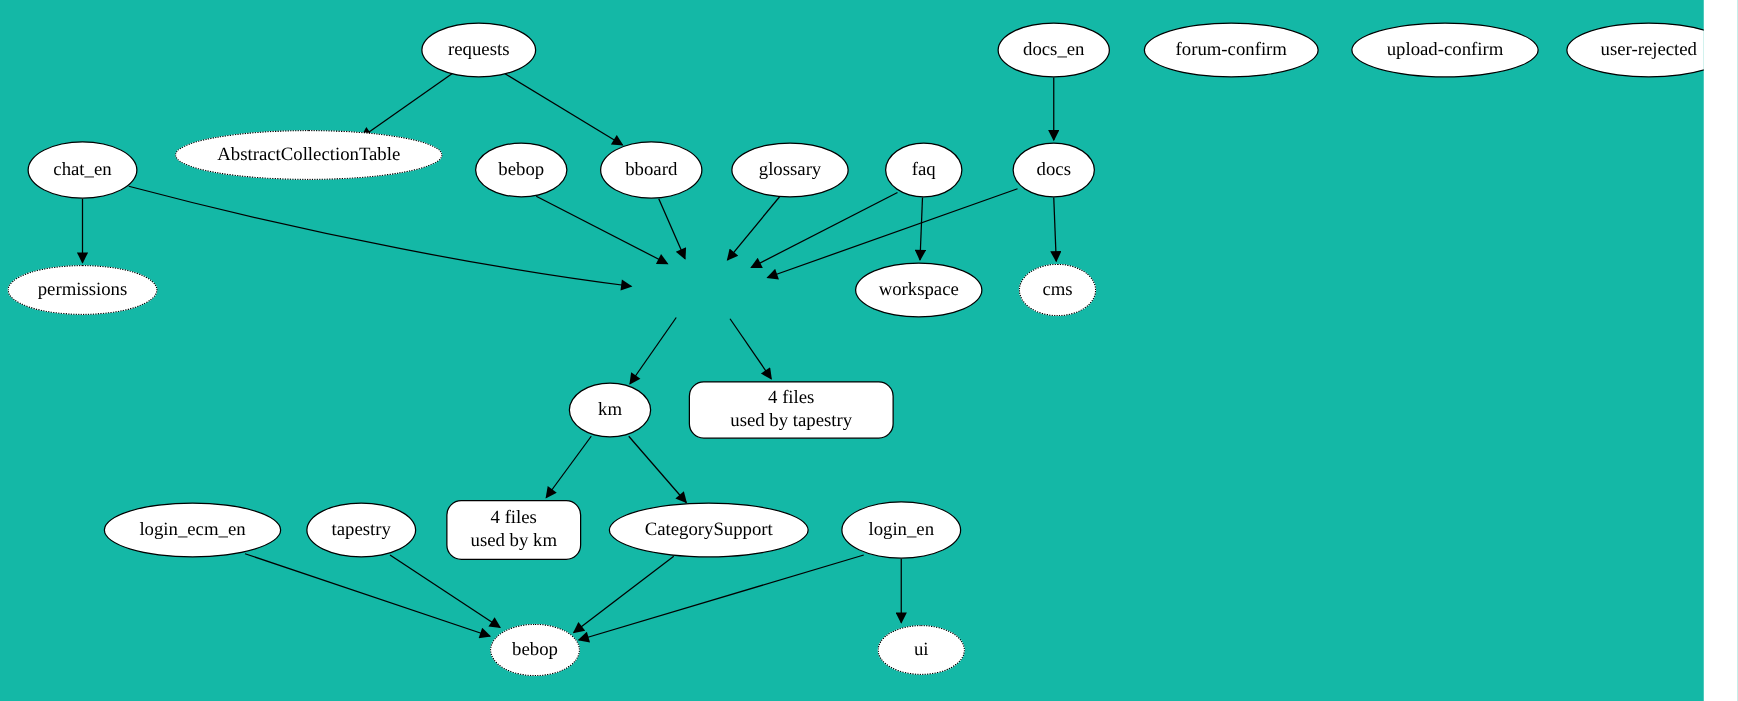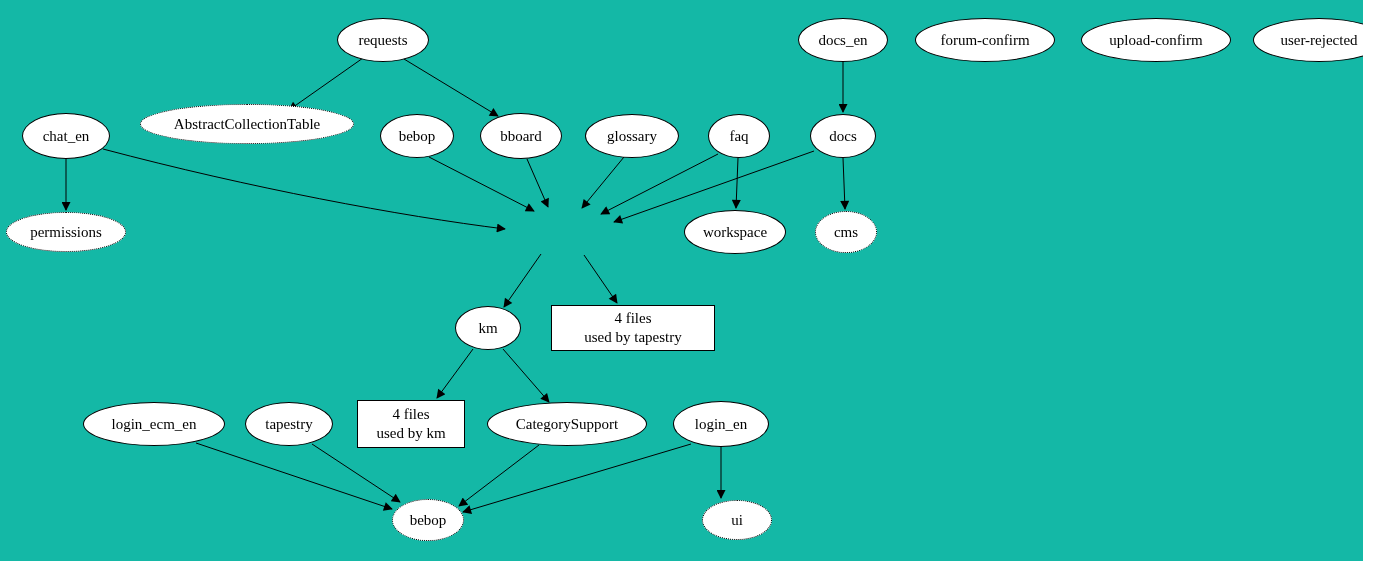--- a/index.html
+++ b/index.html
@@ -35,21 +35,21 @@
   }
   .node.ellipse {
     border: 1px solid #000;
     border-radius: 50%;
   }
   .node.dotted {
     border: 1.4px dotted #000;
   }
   .node.box {
     border: 1px solid #000;
-    border-radius: 0;
+    border-radius: 12px;
     flex-direction: column;
     line-height: 1.25;
   }
   .edge-line {
     stroke: #000;
     stroke-width: 1;
     fill: none;
   }
 </style>
 </head>

